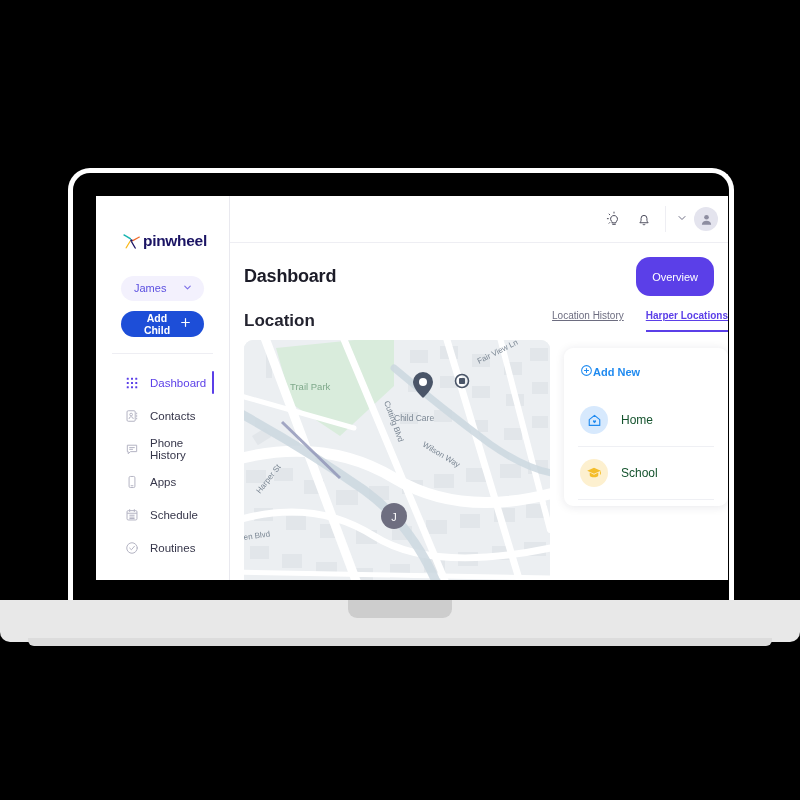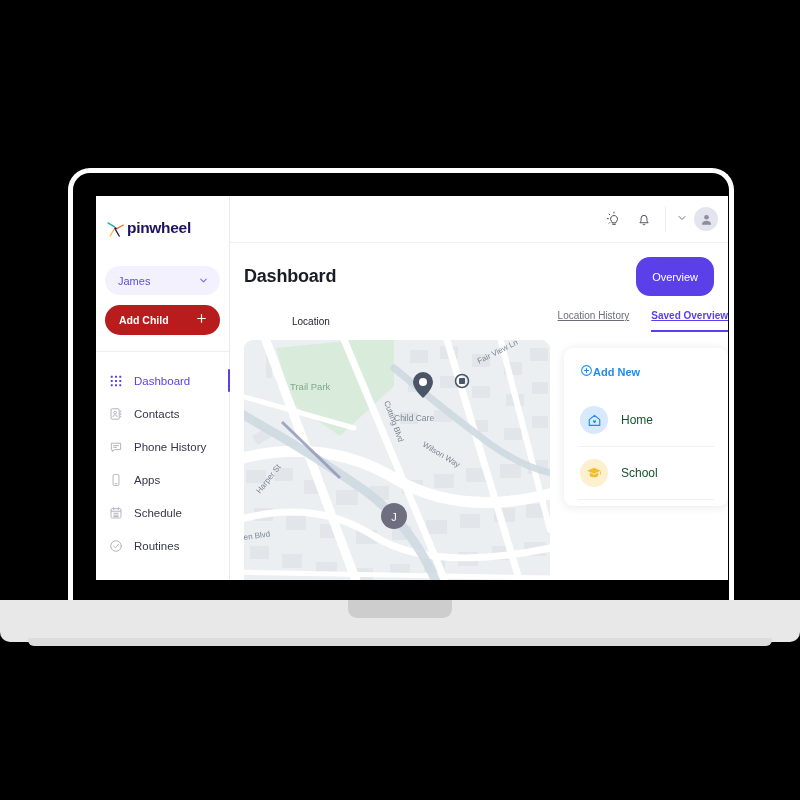--- a/index.html
+++ b/index.html
@@ -66,21 +66,21 @@
   }
 
   
   #sidebar {
     width: 134px;
     flex: 0 0 134px;
     background: #fff;
     border-right: 1px solid #e9e9ef;
     display: flex;
     flex-direction: column;
-    padding: 0;
+    padding: 16px;
   }
 
   .logo-wrap {
     height: 48px;
     display: flex;
     align-items: center;
     padding-left: 9px;
     margin-top: 8px;
   }
   .logo-mark { width: 21px; height: 21px; flex: 0 0 21px; }
@@ -105,21 +105,21 @@
   }
   .child-select-name {
     font-size: 11px;
     color: #5b4fe0;
     font-weight: 500;
   }
 
   .add-child-btn {
     margin: 10px 9px 0 9px;
     height: 30px;
-    background: #b91c1c;
+    background: #1d4ed8;
     border-radius: 15px;
     display: flex;
     align-items: center;
     justify-content: space-between;
     padding: 0 12px 0 14px;
     border: none;
     cursor: pointer;
   }
   .add-child-label {
     font-size: 10.5px;
@@ -243,24 +243,23 @@
   }
 
   .section-row {
     display: flex;
     align-items: center;
     justify-content: space-between;
     margin-top: 14px;
     padding-right: 14px;
   }
   #section-title {
-    font-size: 10px;
-    font-weight: 400;
+    font-size: 17px;
+    font-weight: 700;
     color: #23232f;
-    margin-left: 48px;
   }
 
   #tabs {
     display: flex;
     align-items: flex-end;
     gap: 22px;
     margin-right: -14px;
     padding-right: 0;
   }
   .tab {
@@ -510,21 +509,21 @@
 
           <div class="page-head">
             <h1 id="page-title">Dashboard</h1>
             <button class="overview-btn">Overview</button>
           </div>
 
           <div class="section-row">
             <h2 id="section-title">Location</h2>
             <div id="tabs">
               <div class="tab">Location History</div>
-              <div class="tab active">Saved Overview</div>
+              <div class="tab active">Harper Locations</div>
             </div>
           </div>
 
           <div class="panels">
 
             <div id="map-card">
               <svg id="map-svg" viewBox="0 0 306 262">
                 <rect x="0" y="0" width="306" height="262" fill="#eceff2"></rect>
 
                 <path d="M32 8 L150 -4 L150 46 L96 96 L48 64 Z" fill="#d9ecdc"></path>

